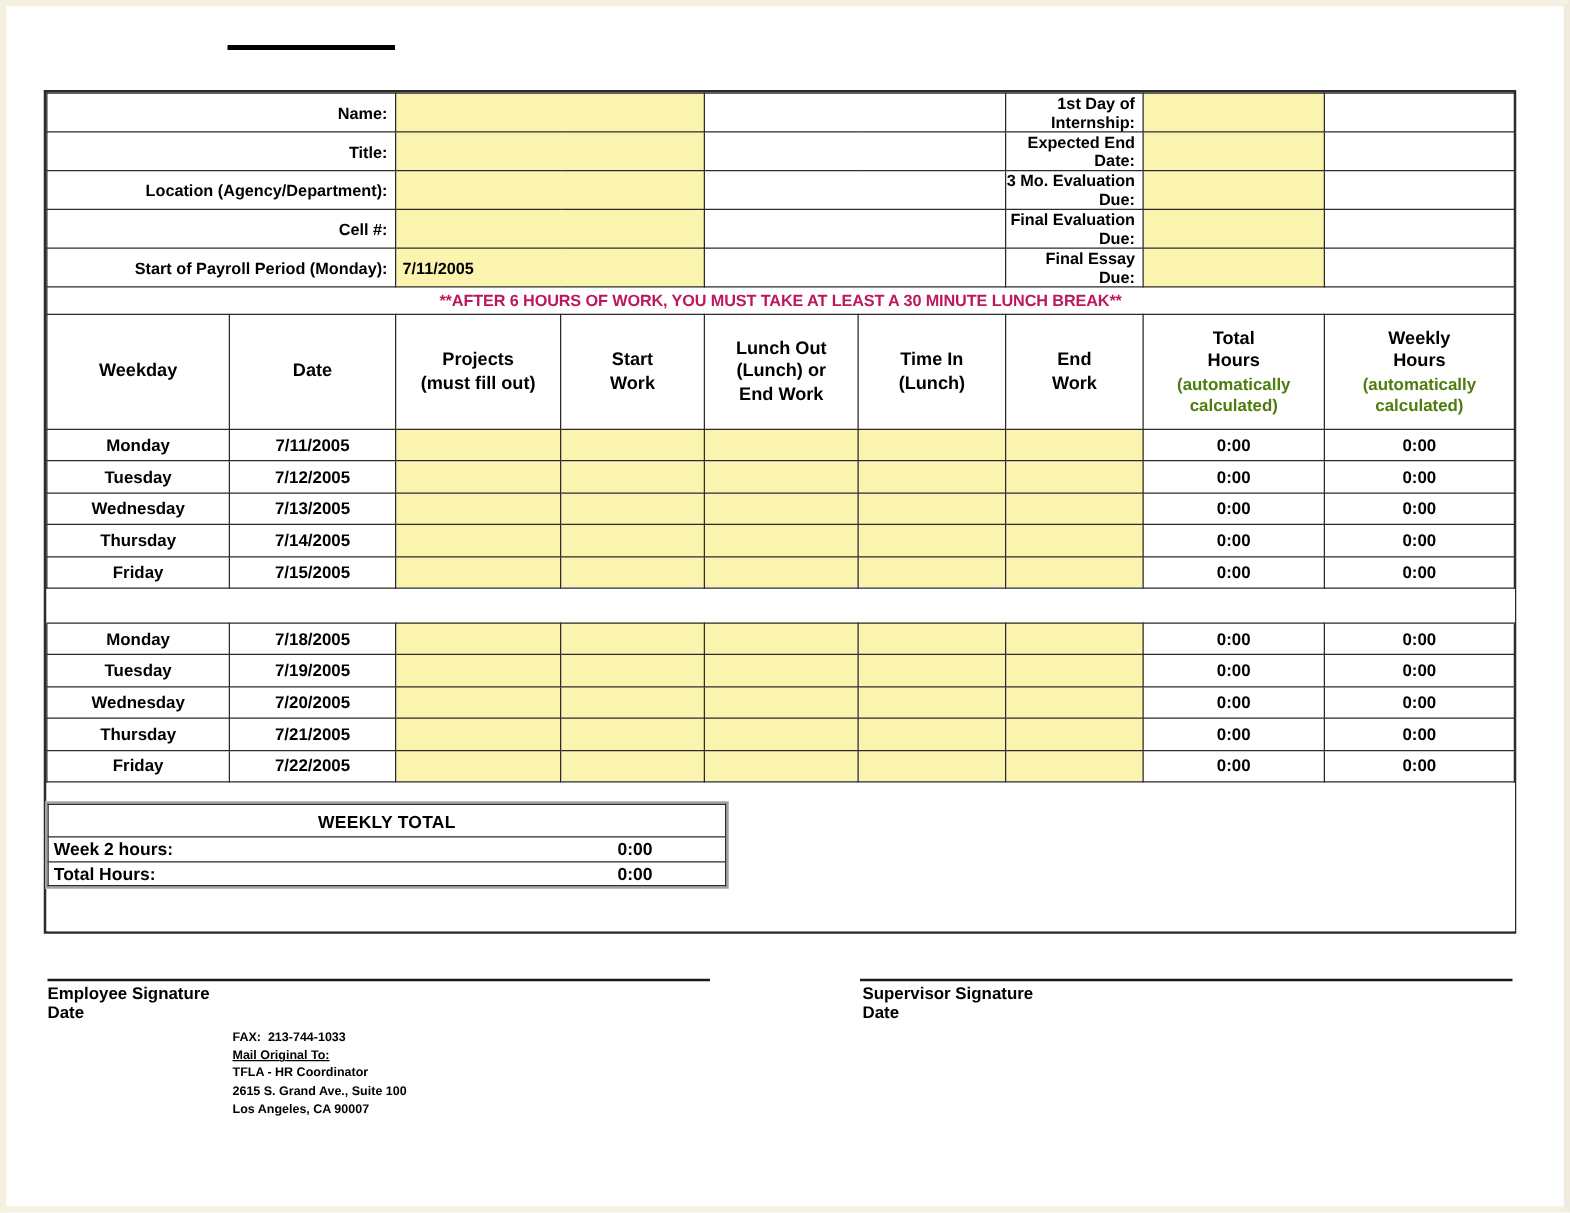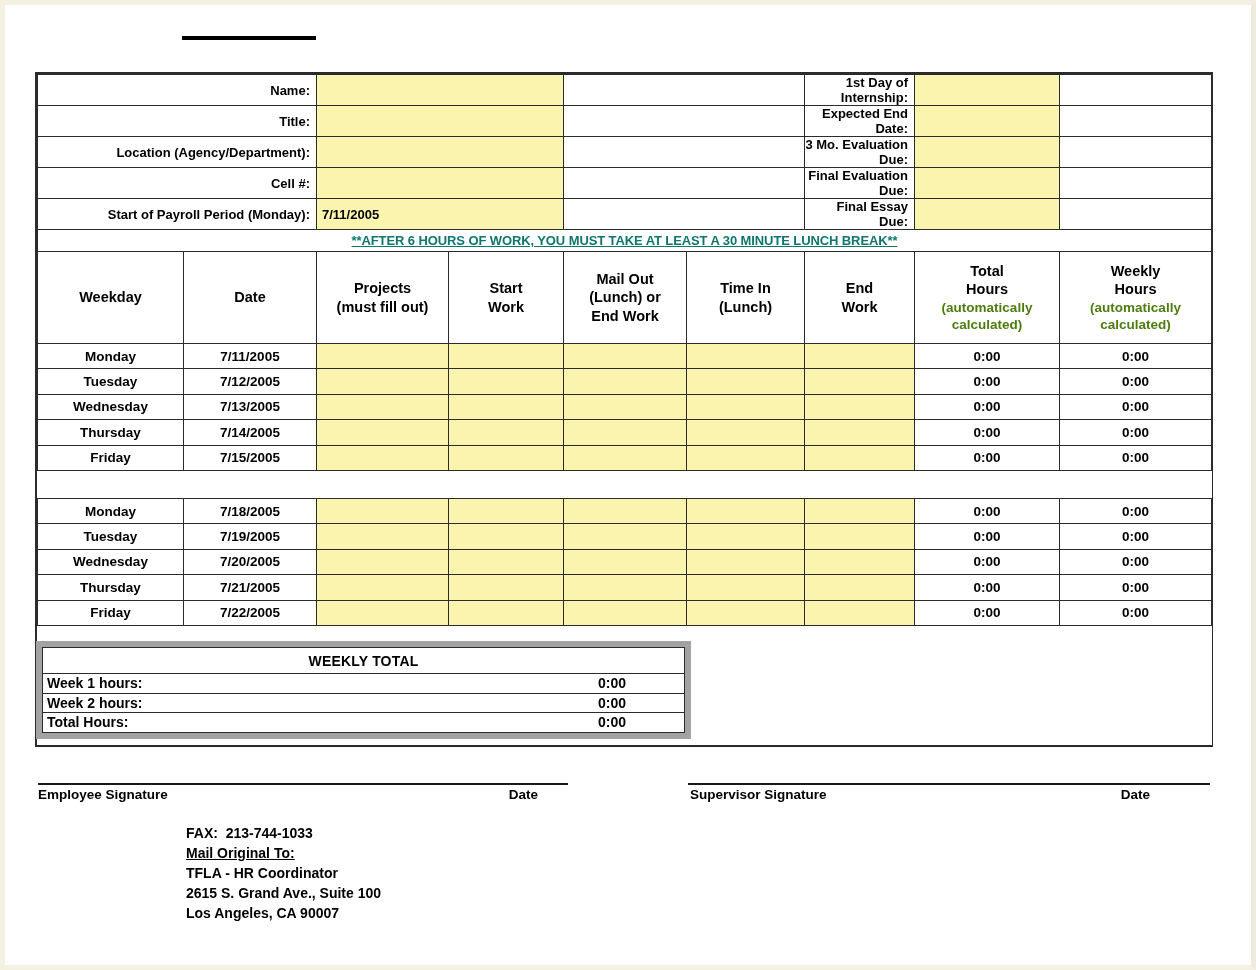--- a/index.html
+++ b/index.html
@@ -101,27 +101,26 @@
     height: 37px;
   }
   tr.hrow td { height: 24.5px; }
   .lbl { font-size: 13.5px; margin-top: 33px; }
   .val-date {
     padding-left: 5px !important;
     text-align: left;
     font-size: 13.5px;
   }
   .warn-cell {
-    color: #0f766e;
+    color: #be185d;
     font-size: 13.2px;
     font-weight: bold;
     text-align: center;
     height: 22px;
     letter-spacing: -0.1px;
-    text-decoration: underline;
   }
 
   
   tr.colhead td {
     height: 92px;
     text-align: center;
     font-size: 14.5px;
     line-height: 1.28;
     padding: 2px 2px !important;
   }
@@ -138,22 +137,22 @@
     background: #ffffff;
     border-left: 0;
     border-right: 0;
   }
 
   
   .weekly-block {
     position: absolute;
     left: 36px;
     top: 641px;
-    width: 655px;
-    border: 6px solid #a3a3a3;
+    width: 547px;
+    border: 2px solid #a3a3a3;
     box-sizing: border-box;
     background: #ffffff;
   }
   table.weekly {
     border-collapse: collapse;
     width: 100%;
     table-layout: fixed;
   }
   table.weekly td {
     border: 1px solid #2b2b2b;
@@ -180,30 +179,31 @@
   }
   .sig-emp { left: 38px; top: 783px; width: 530px; }
   .sig-sup { left: 688px; top: 783px; width: 522px; }
   .sig-labels {
     position: absolute;
     display: flex;
     justify-content: space-between;
     font-size: 13.5px;
     font-weight: bold;
     top: 787px;
+    flex-direction: column;
   }
   .sig-labels.emp { left: 38px; width: 500px; }
   .sig-labels.sup { left: 690px; width: 460px; }
 
   
   .footer {
     position: absolute;
     left: 186px;
     top: 824px;
-    font-size: 14px;
+    font-size: 10px;
     font-weight: bold;
     line-height: 1.42;
   }
   .footer .underlined {
     text-decoration: underline;
     display: inline-block;
   }
   .footer div { white-space: pre; }
 </style>
 </head>
@@ -289,21 +289,21 @@
         </td>
         <td>
           <span>Projects</span><br>
           <span>(must fill out)</span>
         </td>
         <td>
           <span>Start</span><br>
           <span>Work</span>
         </td>
         <td>
-          <span>Mail Out</span><br>
+          <span>Lunch Out</span><br>
           <span>(Lunch) or</span><br>
           <span>End Work</span>
         </td>
         <td>
           <span>Time In</span><br>
           <span>(Lunch)</span>
         </td>
         <td>
           <span>End</span><br>
           <span>Work</span>
@@ -447,24 +447,20 @@
     <table class="weekly">
       <colgroup>
           <col style="width:60%">
           <col style="width:40%">
         </colgroup>
       <tbody>
           <tr>
         <td colspan="2" class="wt-title">WEEKLY TOTAL</td>
       </tr>
       <tr>
-        <td class="wt-label">Week 1 hours:</td>
-        <td class="wt-value">0:00</td>
-      </tr>
-      <tr>
         <td class="wt-label">Week 2 hours:</td>
         <td class="wt-value">0:00</td>
       </tr>
       <tr>
         <td class="wt-label">Total Hours:</td>
         <td class="wt-value">0:00</td>
       </tr>
     </tbody>
       </table>
   </div>

